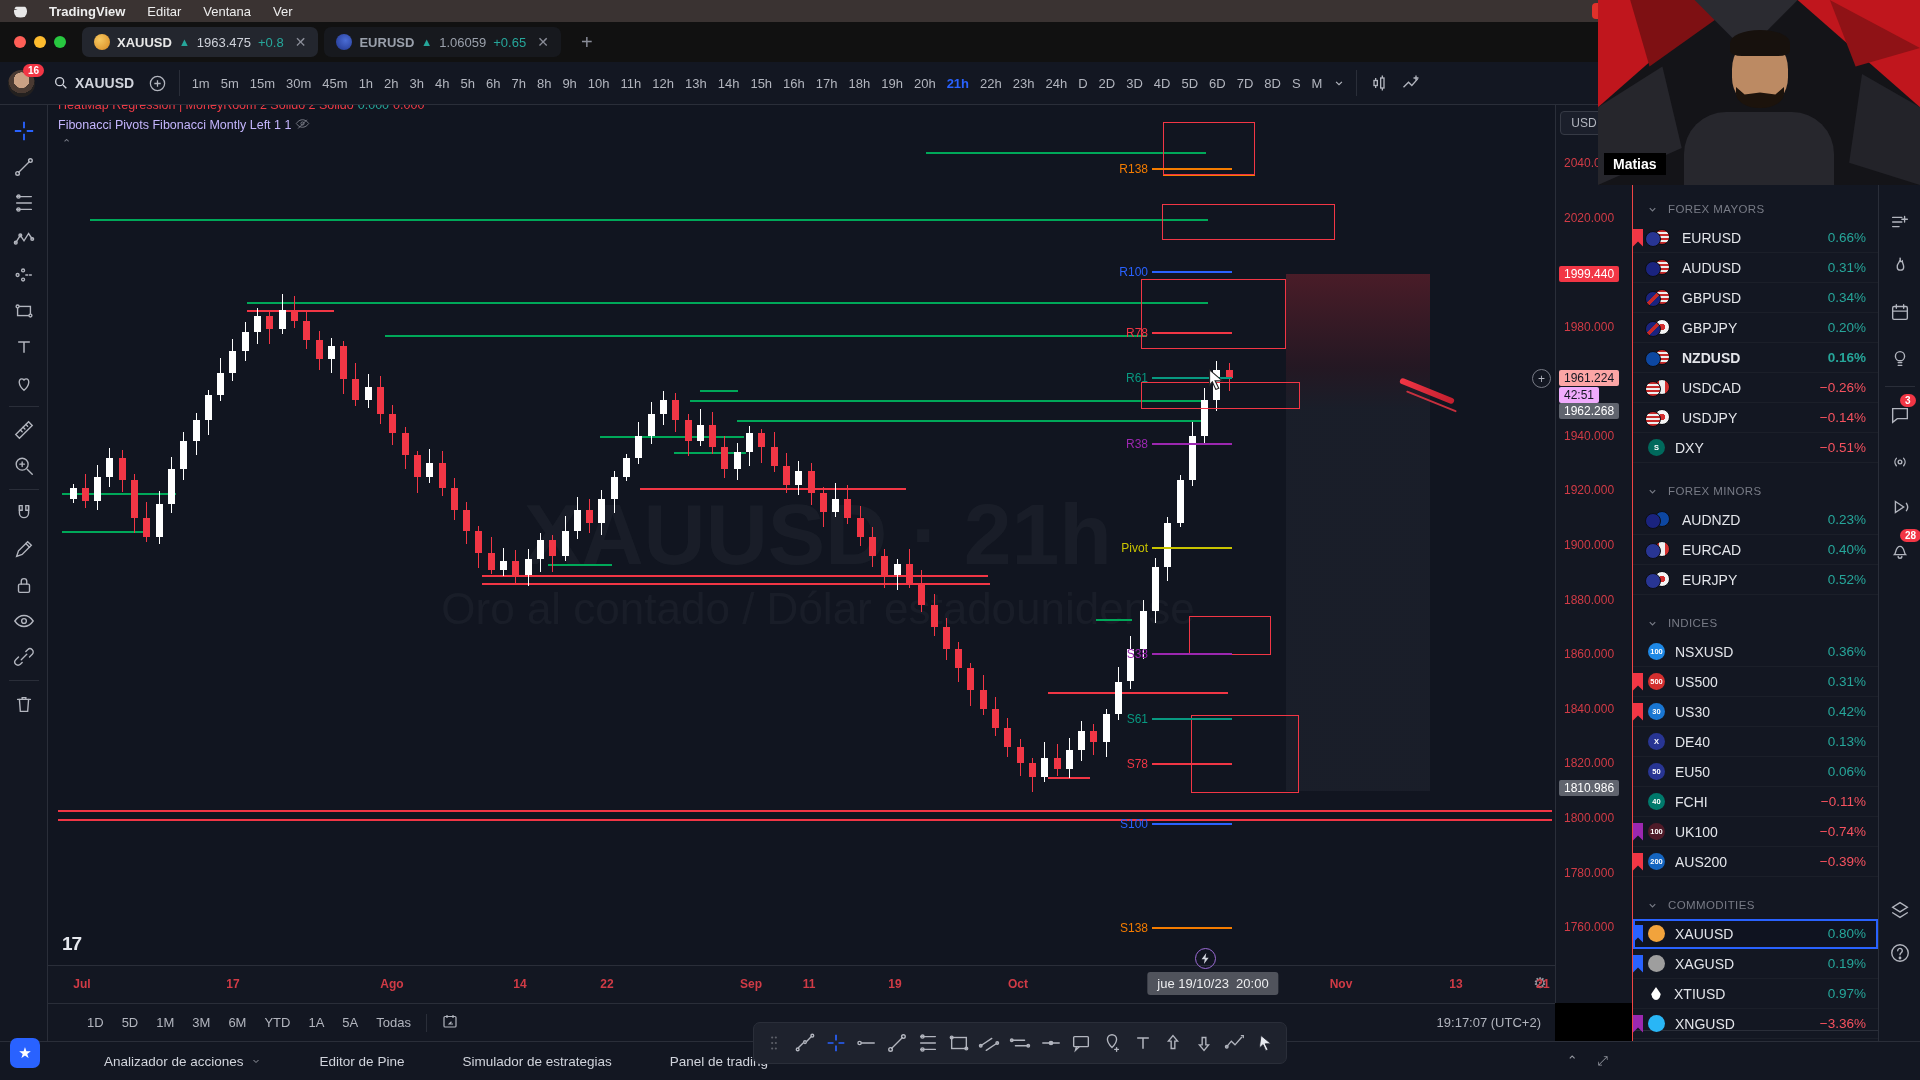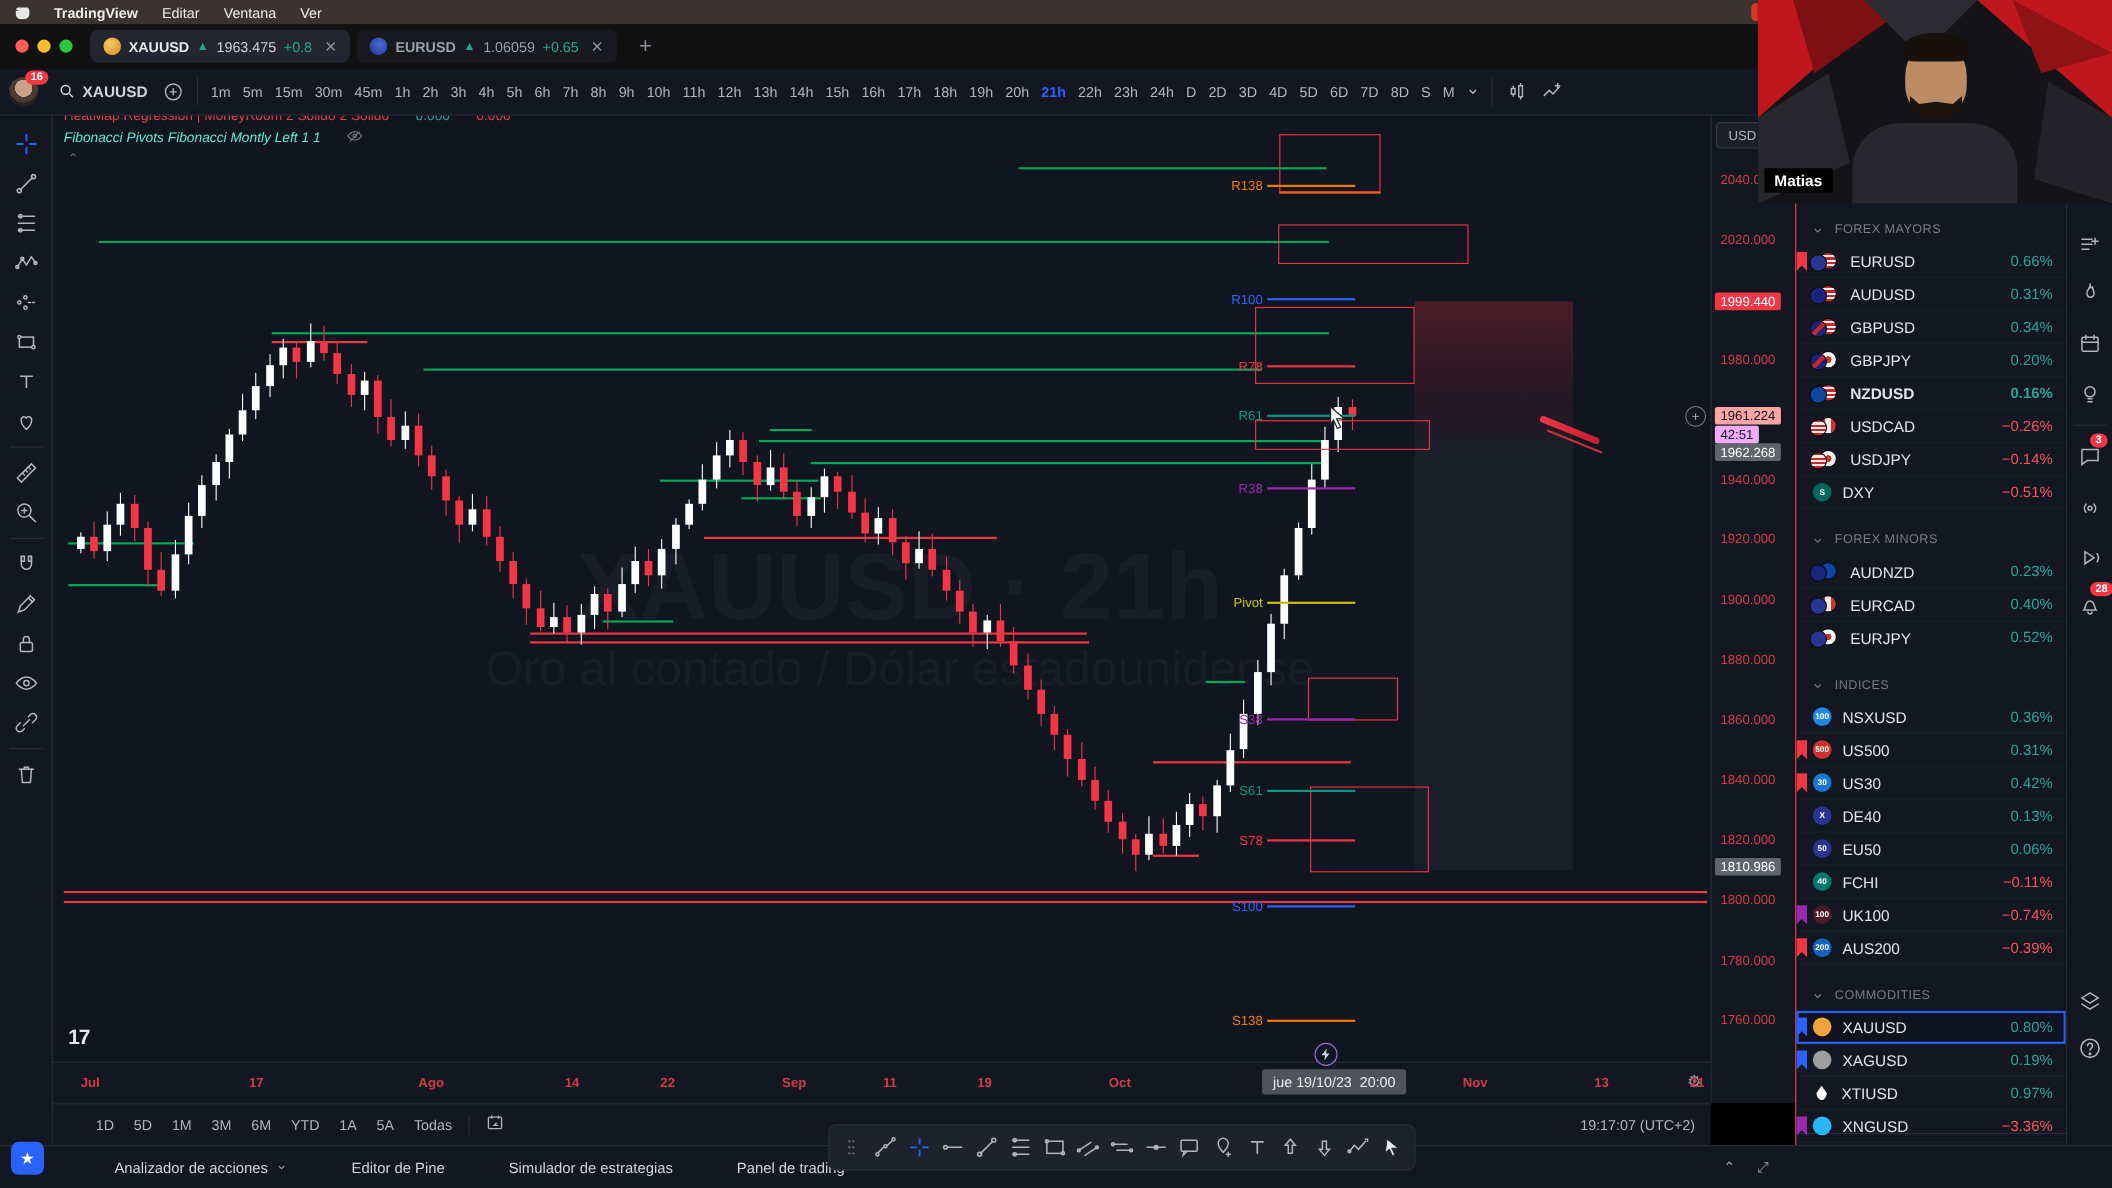--- a/index.html
+++ b/index.html
@@ -54,24 +54,24 @@
   .pivlab{position:absolute;font-size:12px;transform:translateY(-50%);}
   .pivline{position:absolute;height:2px;}
   .dotline-h{position:absolute;height:1px;background-image:repeating-linear-gradient(90deg,var(--c) 0 2px,transparent 2px 6px);}
   .dotline-v{position:absolute;width:1px;background-image:repeating-linear-gradient(180deg,var(--c) 0 2px,transparent 2px 6px);}
   #legend{left:58px;top:95px;z-index:10;font-size:13px;}
   #legend .row1{display:flex;align-items:center;gap:7px;height:24px;}
   #legend .t-red{color:#ef3b46;font-size:14px;}
   .flagblue{width:13px;height:14px;background:#2962ff;clip-path:polygon(0 0,100% 0,100% 100%,50% 70%,0 100%);}
   .greendot{width:9px;height:9px;border-radius:50%;background:#26a69a;}
   #legend .chg{color:#d1d4dc;margin-left:4px;}
-  .indrow{display:flex;align-items:center;gap:24px;height:20px;font-size:12.5px;}
+  .indrow{display:flex;align-items:center;gap:4px;height:20px;font-size:12.5px;}
   .indname{color:#ef3b46;}
   .indrow.hl{background:rgba(242,54,69,0.10);}
-  .indrow.dis .indname{color:#5eead4;font-style:italic;}
+  .indrow.dis .indname{color:#c4b5fd;}
   .v-g{color:#26a69a;} .v-r{color:#ef3b46;}
   #legend-caret{color:#787b86;font-size:11px;margin-top:2px;margin-left:4px;}
   #tvlogo{left:62px;top:933px;color:#e6e8ee;font-size:19px;font-weight:bold;z-index:9;letter-spacing:-1px;}
   
   #paxis{left:1555px;top:105px;width:77px;height:898px;background:#131722;border-left:1px solid #2a2e39;z-index:8;}
   .pl{position:absolute;left:8px;transform:translateY(-50%);font-size:12px;color:#d13b46;}
   .plbox{position:absolute;left:3px;transform:translateY(-50%);font-size:12px;padding:1px 5px;border-radius:2px;}
   #usd-btn{position:absolute;left:4px;top:6px;width:46px;height:22px;border:1px solid #363a45;border-radius:4px;color:#b2b5be;font-size:12px;display:flex;align-items:center;justify-content:center;background:#1b1f2b;}
   
   #taxis{left:48px;top:965px;width:1507px;height:38px;background:#131722;border-top:1px solid #2a2e39;z-index:8;box-sizing:border-box;}
@@ -644,21 +644,21 @@
     <div class="plbox" style="top: 305.98px; background: rgb(96, 100, 110); color: rgb(255, 255, 255); z-index: 2;">1962.268</div>
     <div class="plbox" style="top: 682.979px; background: rgb(96, 100, 110); color: rgb(255, 255, 255);">1810.986</div>
   </div>
 <div class="abs" id="taxis">
   <span id="taxis-gear">⚙</span>
 <div class="tl" style="left: 34px;">Jul</div>
     <div class="tl" style="left: 185px;">17</div>
     <div class="tl" style="left: 344px;">Ago</div>
     <div class="tl" style="left: 472px;">14</div>
     <div class="tl" style="left: 559px;">22</div>
-    <div class="tl" style="left: 674px;">Sep</div>
+    <div class="tl" style="left: 703px;">Sep</div>
     <div class="tl" style="left: 761px;">11</div>
     <div class="tl" style="left: 847px;">19</div>
     <div class="tl" style="left: 970px;">Oct</div>
     <div class="tl" style="left: 1293px;">Nov</div>
     <div class="tl" style="left: 1408px;">13</div>
     <div class="tl" style="left: 1495px;">21</div>
     <div id="ttip" style="left: 1165px;">jue 19/10/23  20:00</div>
   </div>
 <div class="abs" id="rangebar">
   <span class="rb">1D</span>

